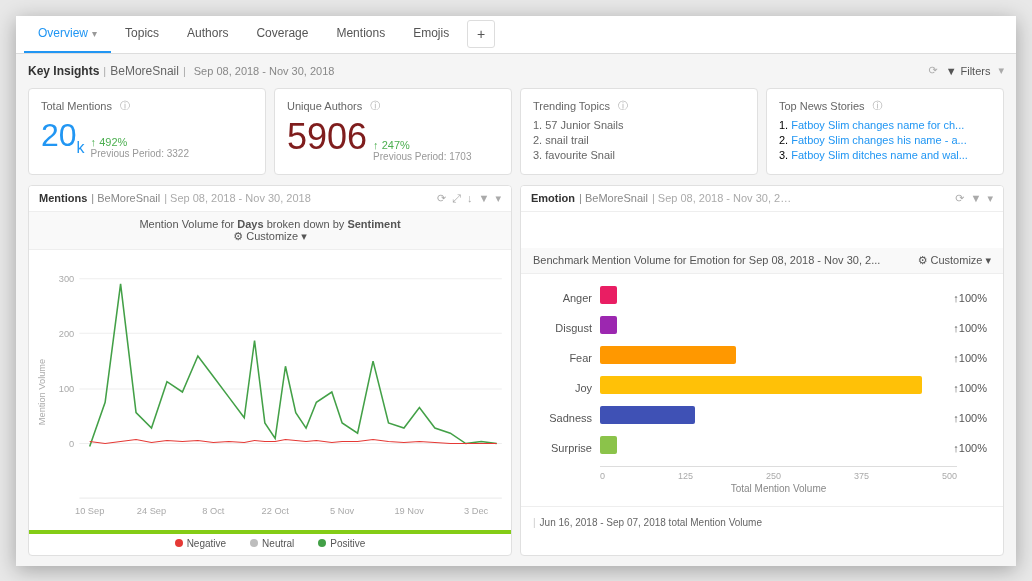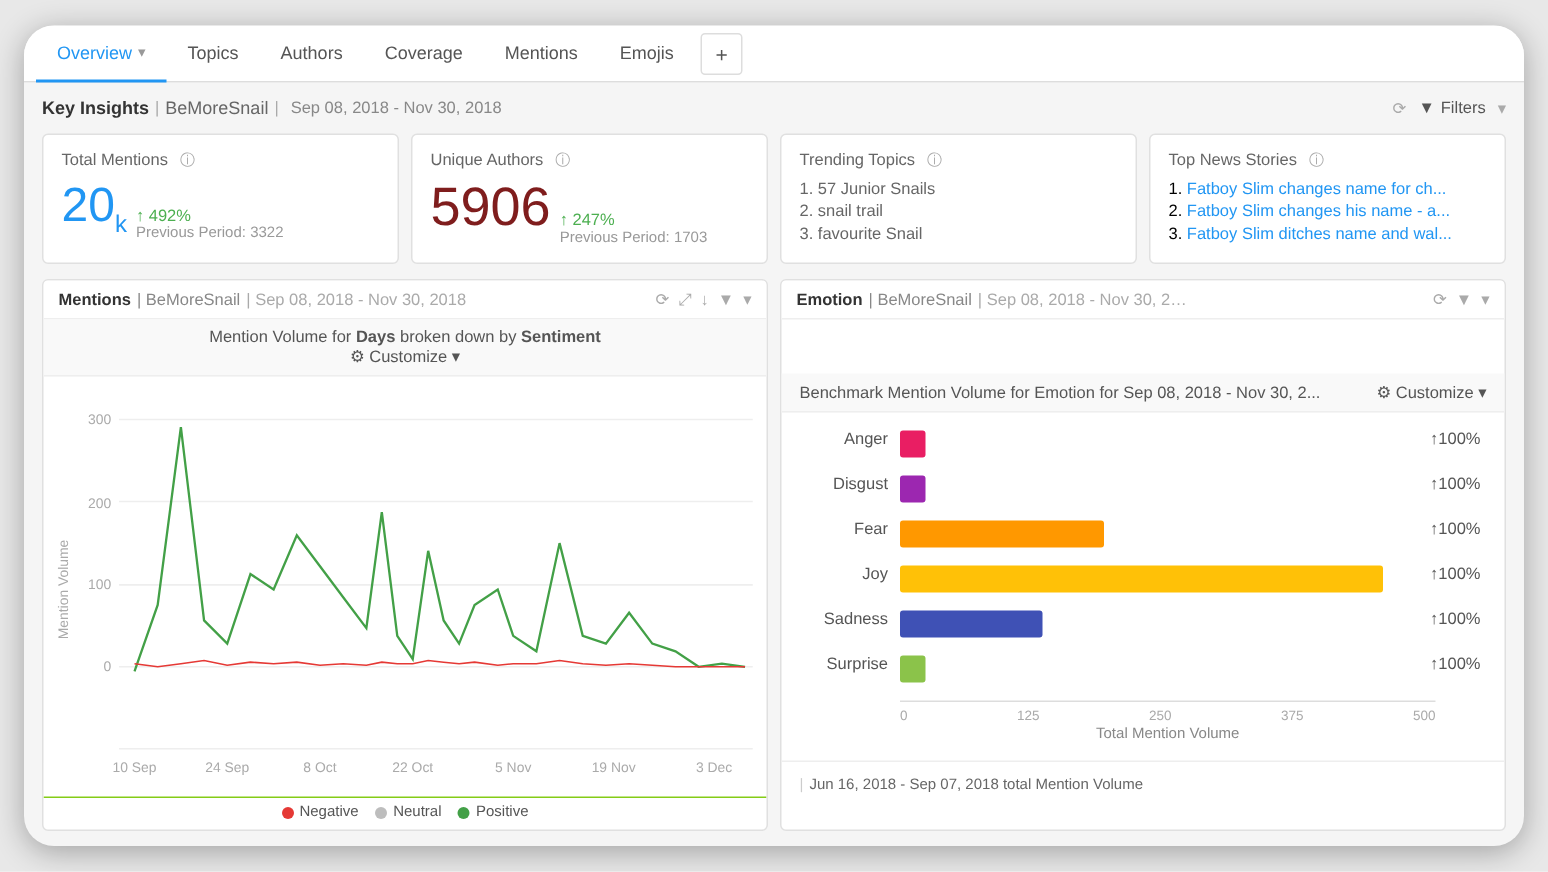--- a/index.html
+++ b/index.html
@@ -8,21 +8,21 @@
       background: #e8e8e8;
       display: flex;
       justify-content: center;
       align-items: center;
       min-height: 100vh;
       font-size: 12px;
     }
     .app-window {
       width: 1000px;
       background: #f5f5f5;
-      border-radius: 20px;
+      border-radius: 0;
       box-shadow: 0 4px 20px rgba(0,0,0,0.3);
       overflow: hidden;
     }
     
     .top-nav {
       background: #fff;
       border-bottom: 1px solid #ddd;
       display: flex;
       align-items: center;
       padding: 0 8px;
@@ -234,43 +234,43 @@
       position: relative;
       height: 280px;
     }
     .chart-svg {
       width: 100%;
       height: 100%;
     }
     .chart-legend {
       display: flex;
       justify-content: center;
-      gap: 11px;
+      gap: 24px;
       padding: 4px 0 6px;
-      border-top: 1px solid #84cc16;
+      border-top: 4px solid #84cc16;
     }
     .legend-item {
       display: flex;
       align-items: center;
       gap: 4px;
       font-size: 10px;
       color: #555;
     }
     .legend-dot {
       width: 8px;
       height: 8px;
       border-radius: 50%;
     }
     
     .emotion-chart {
       padding: 12px 16px;
     }
     .emotion-row {
       display: flex;
-      align-items: flex-start;
+      align-items: flex-end;
       margin-bottom: 12px;
       gap: 8px;
     }
     .emotion-label {
       width: 55px;
       font-size: 11px;
       color: #555;
       text-align: right;
     }
     .emotion-bar-container {

